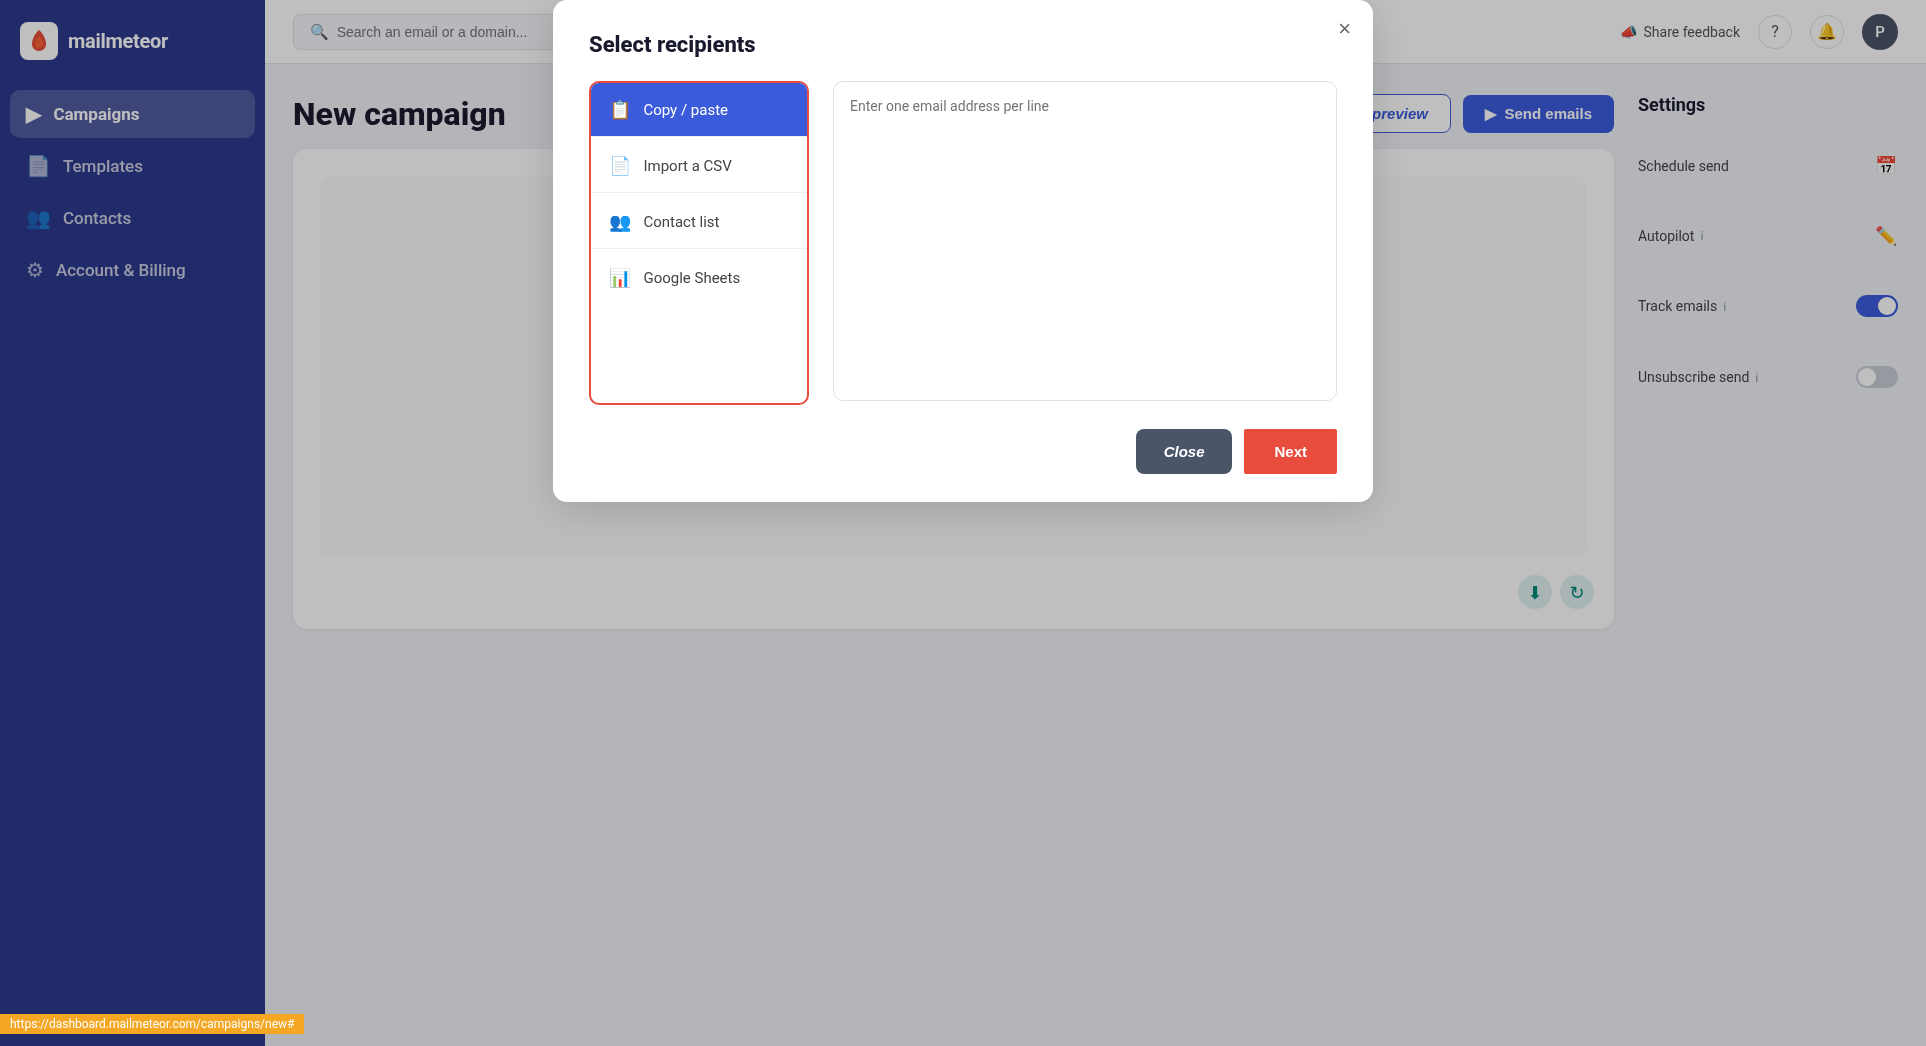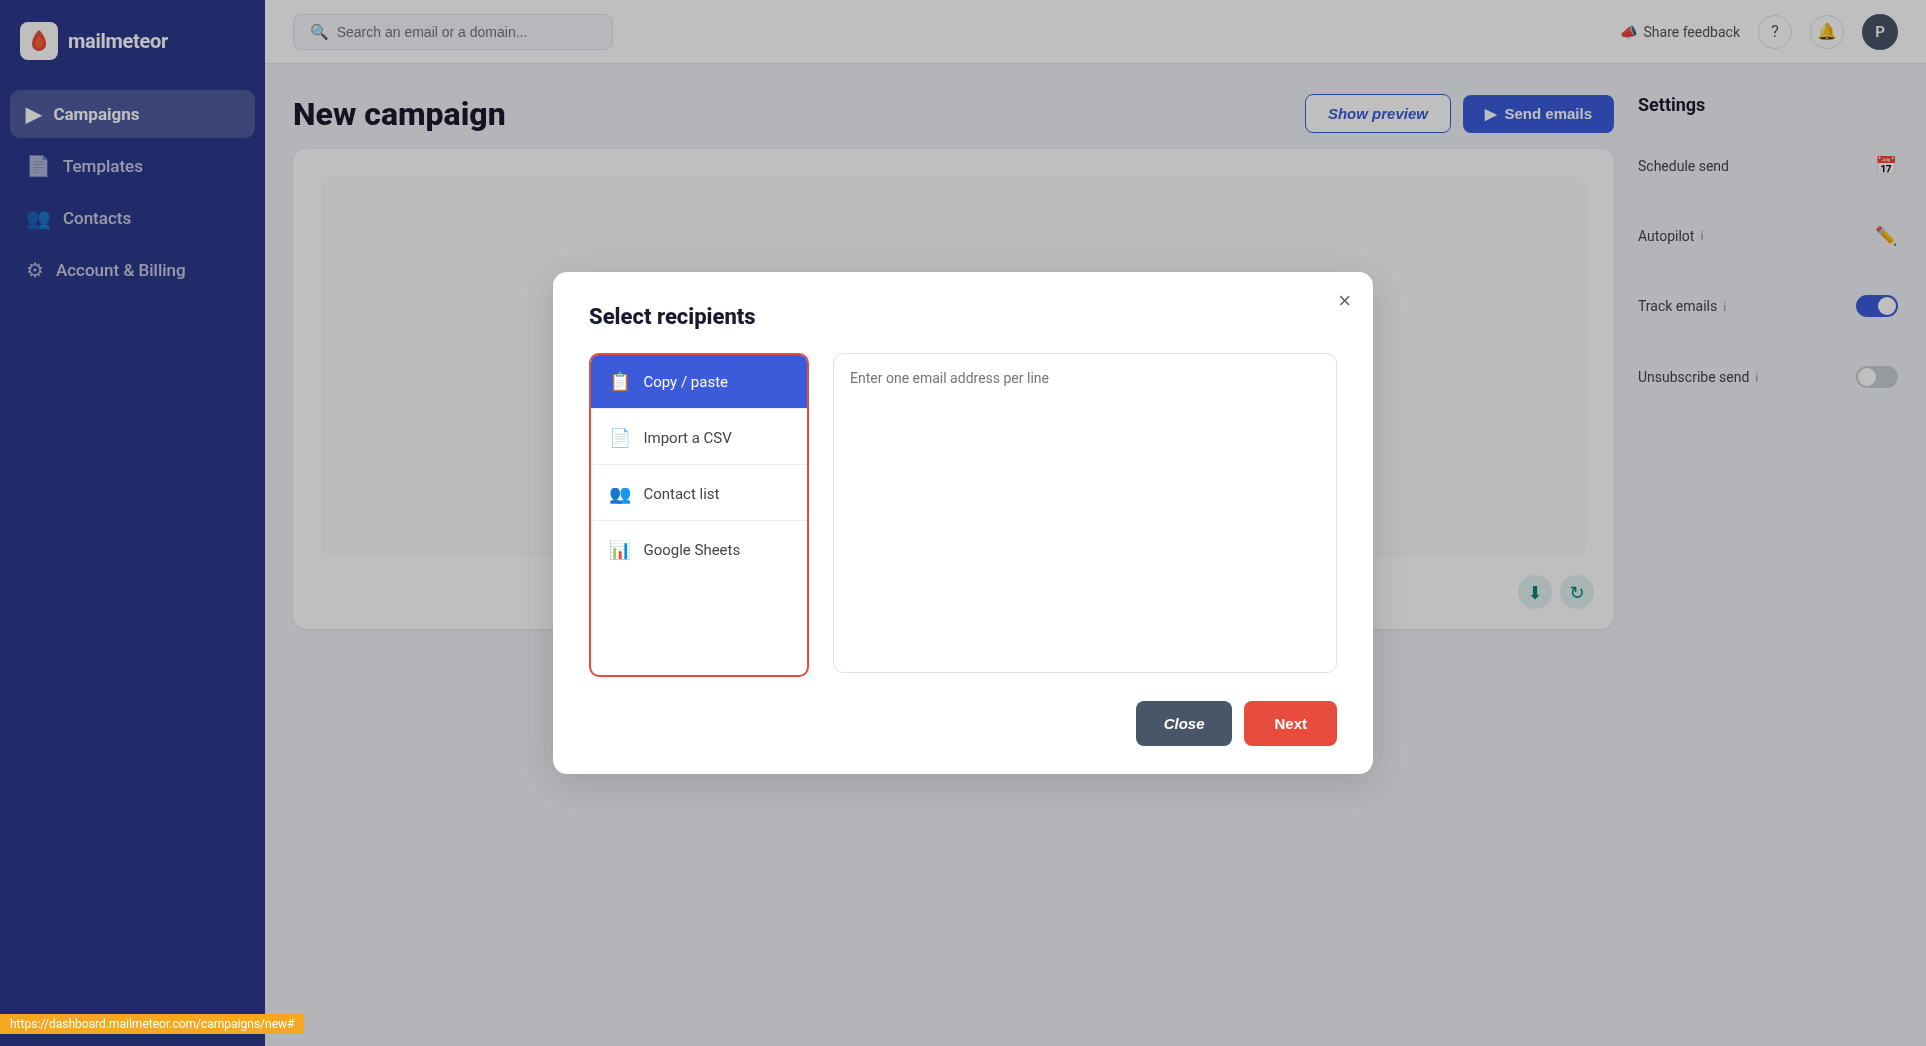--- a/index.html
+++ b/index.html
@@ -313,21 +313,21 @@
       left: 0;
       z-index: 9999;
     }
 
     
     .modal-overlay {
       position: fixed;
       top: 0; left: 0; right: 0; bottom: 0;
       background: rgba(0,0,0,0.25);
       display: flex;
-      align-items: center;
+      align-items: flex-start;
       justify-content: center;
       z-index: 1000;
     }
     .modal {
       background: #fff;
       border-radius: 14px;
       width: 820px;
       max-width: 95vw;
       padding: 32px 36px 28px 36px;
       box-shadow: 0 8px 40px rgba(0,0,0,0.15);
@@ -411,21 +411,21 @@
       padding: 12px 28px;
       font-size: 15px;
       font-weight: 600;
       cursor: pointer;
       font-style: italic;
     }
     .btn-next {
       background: #e74c3c;
       color: #fff;
       border: 2px solid #e74c3c;
-      border-radius: 8px;
+      border-radius: 2px;
       padding: 12px 28px;
       font-size: 15px;
       font-weight: 700;
       cursor: pointer;
     }
   </style>
 </head>
 <body>
 
 <div class="sidebar">

